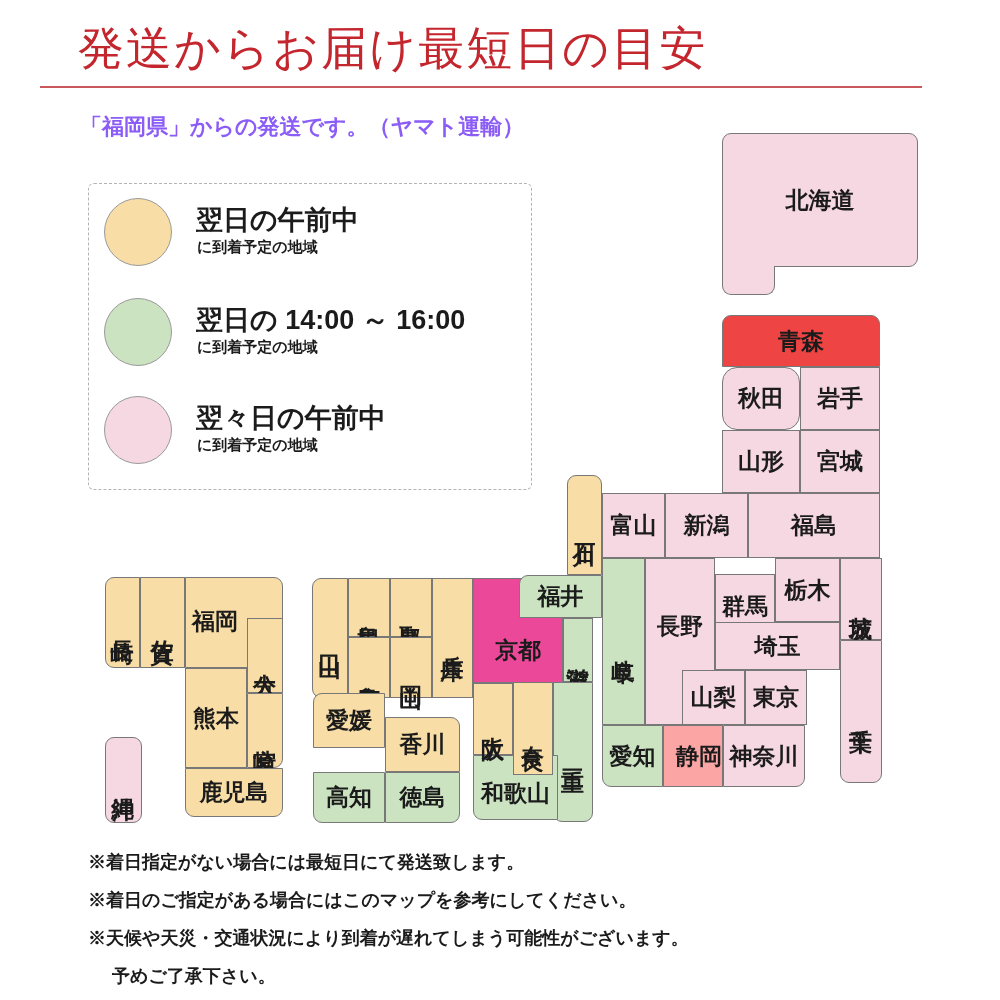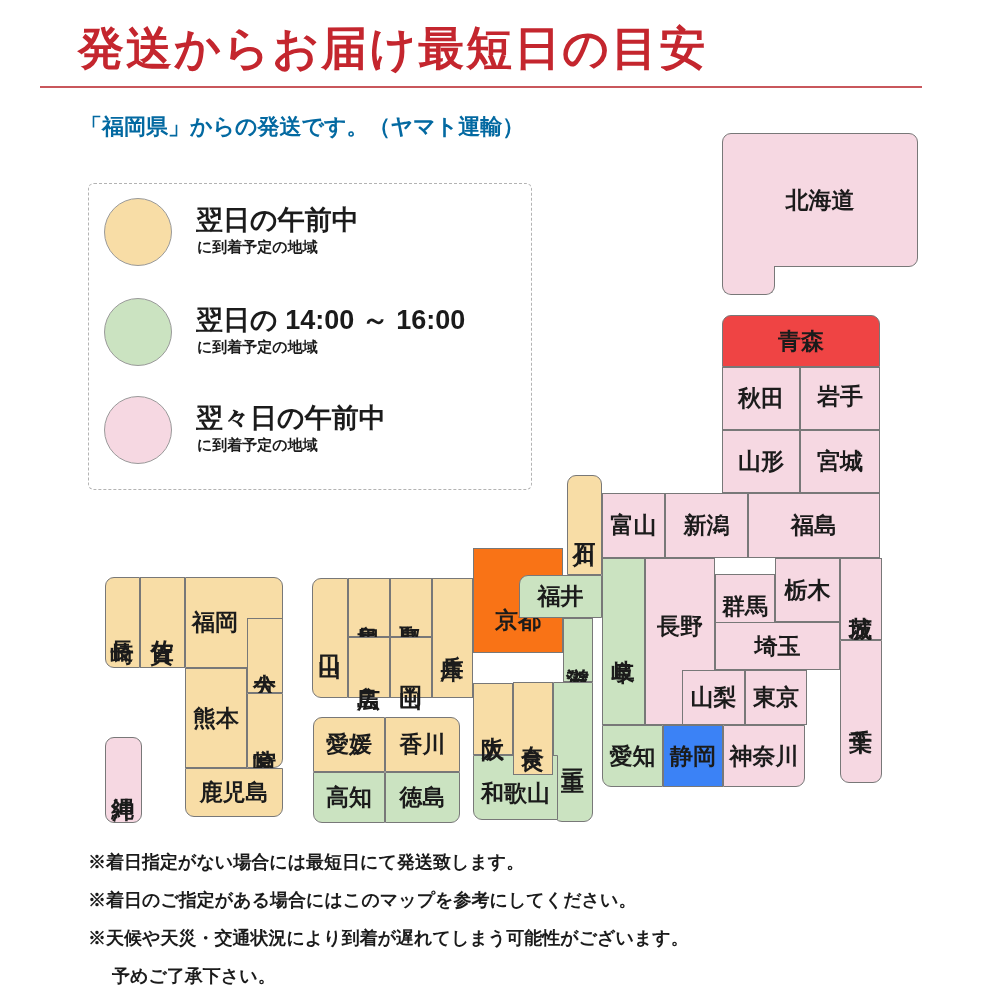--- a/index.html
+++ b/index.html
@@ -7,30 +7,30 @@
     width:1000px;height:1000px;background:#ffffff;
     font-family:"Liberation Sans",sans-serif;
     position:relative;overflow:hidden;
     -webkit-font-smoothing:antialiased;
   }
   #stage{position:absolute;inset:0;width:1000px;height:1000px;}
 
   
   .page-title{
     position:absolute;left:78px;top:18px;
-    font-size:46px;font-weight:700;letter-spacing:2px;
+    font-size:46px;font-weight:400;letter-spacing:2px;
     color:#c4262e;white-space:nowrap;
   }
   .title-rule{
     position:absolute;left:40px;top:86px;width:882px;height:2px;
     background:#c9575c;
   }
   .subtitle{
     position:absolute;left:80px;top:112px;
-    font-size:22px;font-weight:600;color:#0369a1;white-space:nowrap;text-align:center;
+    font-size:22px;font-weight:600;color:#8b5cf6;white-space:nowrap;text-align:center;
   }
 
   
   .legend-box{
     position:absolute;left:88px;top:183px;width:444px;height:307px;
     border:1px dashed #b3b3b3;border-radius:6px;box-sizing:border-box;
     background:#ffffff;
   }
   .legend-row{position:absolute;left:0;top:0;width:444px;}
   .legend-dot{
@@ -98,24 +98,24 @@
 
 
   <div id="map">
       <div class="tile" style="left: 722px; top: 133px; width: 196px; height: 134px; background: rgb(246, 216, 226); border-top-left-radius: 9px; border-top-right-radius: 9px; border-bottom-right-radius: 9px;">
         <span>北海道</span>
       </div>
       <div class="tile" style="left: 722px; top: 266px; width: 53px; height: 29px; background: rgb(246, 216, 226); border-top: none; border-bottom-left-radius: 9px; border-bottom-right-radius: 9px;"></div>
       <div class="tile" style="left: 722px; top: 315px; width: 158px; height: 52px; background: #ef4444; border-top-left-radius: 9px; border-top-right-radius: 9px;">
         <span>青森</span>
       </div>
-      <div class="tile" style="left: 722px; top: 367px; width: 78px; height: 63px; background: rgb(246, 216, 226);">
+      <div class="tile" style="left: 722px; top: 367px; width: 78px; height: 63px; background: rgb(246, 216, 226); border-radius: 15px;">
         <span>秋田</span>
       </div>
-      <div class="tile" style="left: 800px; top: 367px; width: 80px; height: 63px; background: rgb(246, 216, 226); font-family: Liberation Mono, monospace;">
+      <div class="tile" style="left: 800px; top: 367px; width: 80px; height: 63px; background: rgb(246, 216, 226);">
         <span>岩手</span>
       </div>
       <div class="tile" style="left: 722px; top: 430px; width: 78px; height: 63px; background: rgb(246, 216, 226);">
         <span>山形</span>
       </div>
       <div class="tile" style="left: 800px; top: 430px; width: 80px; height: 63px; background: rgb(246, 216, 226);">
         <span>宮城</span>
       </div>
       <div class="tile vert" style="left: 567px; top: 475px; width: 35px; height: 100px; background: rgb(248, 221, 166); border-top-left-radius: 9px; border-top-right-radius: 9px;">
         <span>石川</span>
@@ -149,30 +149,30 @@
       </div>
       <div class="tile" style="left: 682px; top: 670px; width: 63px; height: 55px; background: rgb(246, 216, 226);">
         <span>山梨</span>
       </div>
       <div class="tile" style="left: 745px; top: 670px; width: 62px; height: 55px; background: rgb(246, 216, 226);">
         <span>東京</span>
       </div>
       <div class="tile" style="left: 723px; top: 725px; width: 82px; height: 62px; background: rgb(246, 216, 226); border-bottom-right-radius: 9px;">
         <span>神奈川</span>
       </div>
-      <div class="tile" style="left: 663px; top: 725px; width: 60px; height: 62px; background: #3b82f6;">
+      <div class="tile" style="left: 663px; top: 725px; width: 60px; height: 62px; background: #fca5a5; justify-content: flex-end;">
         <span>静岡</span>
       </div>
       <div class="tile" style="left: 602px; top: 725px; width: 61px; height: 62px; background: rgb(203, 227, 193); border-bottom-left-radius: 9px;">
         <span>愛知</span>
       </div>
       <div class="tile vert" style="left: 602px; top: 558px; width: 43px; height: 167px; background: rgb(203, 227, 193);">
         <span>岐阜</span>
       </div>
-      <div class="tile" style="left: 473px; top: 548px; width: 90px; height: 105px; background: #f97316; padding-top: 40px;">
+      <div class="tile" style="left: 473px; top: 578px; width: 90px; height: 105px; background: #ec4899; padding-top: 40px;">
         <span>京都</span>
       </div>
       <div class="tile" style="left: 519px; top: 575px; width: 83px; height: 43px; background: rgb(203, 227, 193); border-top-left-radius: 9px;">
         <span>福井</span>
       </div>
       <div class="tile vert" style="left: 563px; top: 618px; width: 30px; height: 64px; background: rgb(203, 227, 193);">
         <span>滋賀</span>
       </div>
       <div class="tile vert" style="left: 553px; top: 682px; width: 40px; height: 140px; background: rgb(203, 227, 193); border-bottom-left-radius: 9px; border-bottom-right-radius: 9px;">
         <span>三重</span>
@@ -197,33 +197,33 @@
       </div>
       <div class="tile vert" style="left: 348px; top: 578px; width: 42px; height: 59px; background: rgb(248, 221, 166);">
         <span>島根</span>
       </div>
       <div class="tile vert" style="left: 348px; top: 637px; width: 42px; height: 61px; background: rgb(248, 221, 166);">
         <span>広島</span>
       </div>
       <div class="tile vert" style="left: 312px; top: 578px; width: 36px; height: 120px; background: rgb(248, 221, 166); border-top-left-radius: 9px; border-bottom-left-radius: 9px;">
         <span>山口</span>
       </div>
-      <div class="tile" style="left: 313px; top: 717px; width: 72px; height: 55px; background: rgb(248, 221, 166); border-top-left-radius: 9px;">
+      <div class="tile" style="left: 313px; top: 693px; width: 72px; height: 55px; background: rgb(248, 221, 166); border-top-left-radius: 9px;">
         <span>愛媛</span>
       </div>
       <div class="tile" style="left: 385px; top: 717px; width: 75px; height: 55px; background: rgb(248, 221, 166); border-top-right-radius: 9px;">
         <span>香川</span>
       </div>
       <div class="tile" style="left: 313px; top: 772px; width: 72px; height: 51px; background: rgb(203, 227, 193); border-bottom-left-radius: 9px;">
         <span>高知</span>
       </div>
       <div class="tile" style="left: 385px; top: 772px; width: 75px; height: 51px; background: rgb(203, 227, 193); border-bottom-right-radius: 9px;">
         <span>徳島</span>
       </div>
-      <div class="tile" style="left: 185px; top: 577px; width: 98px; height: 91px; background: rgb(248, 221, 166); border-top-right-radius: 9px; padding-right: 38px;">
+      <div class="tile" style="left: 185px; top: 577px; width: 98px; height: 91px; background: rgb(248, 221, 166); border-top-right-radius: 9px; padding-right: 38px; font-family: Liberation Serif, serif;">
         <span>福岡</span>
       </div>
       <div class="tile vert" style="left: 247px; top: 618px; width: 36px; height: 75px; background: rgb(248, 221, 166);">
         <span>大分</span>
       </div>
       <div class="tile vert" style="left: 105px; top: 577px; width: 35px; height: 91px; background: rgb(248, 221, 166); border-top-left-radius: 9px; border-bottom-left-radius: 9px;">
         <span>長崎</span>
       </div>
       <div class="tile vert" style="left: 140px; top: 577px; width: 45px; height: 91px; background: rgb(248, 221, 166);">
         <span>佐賀</span>

